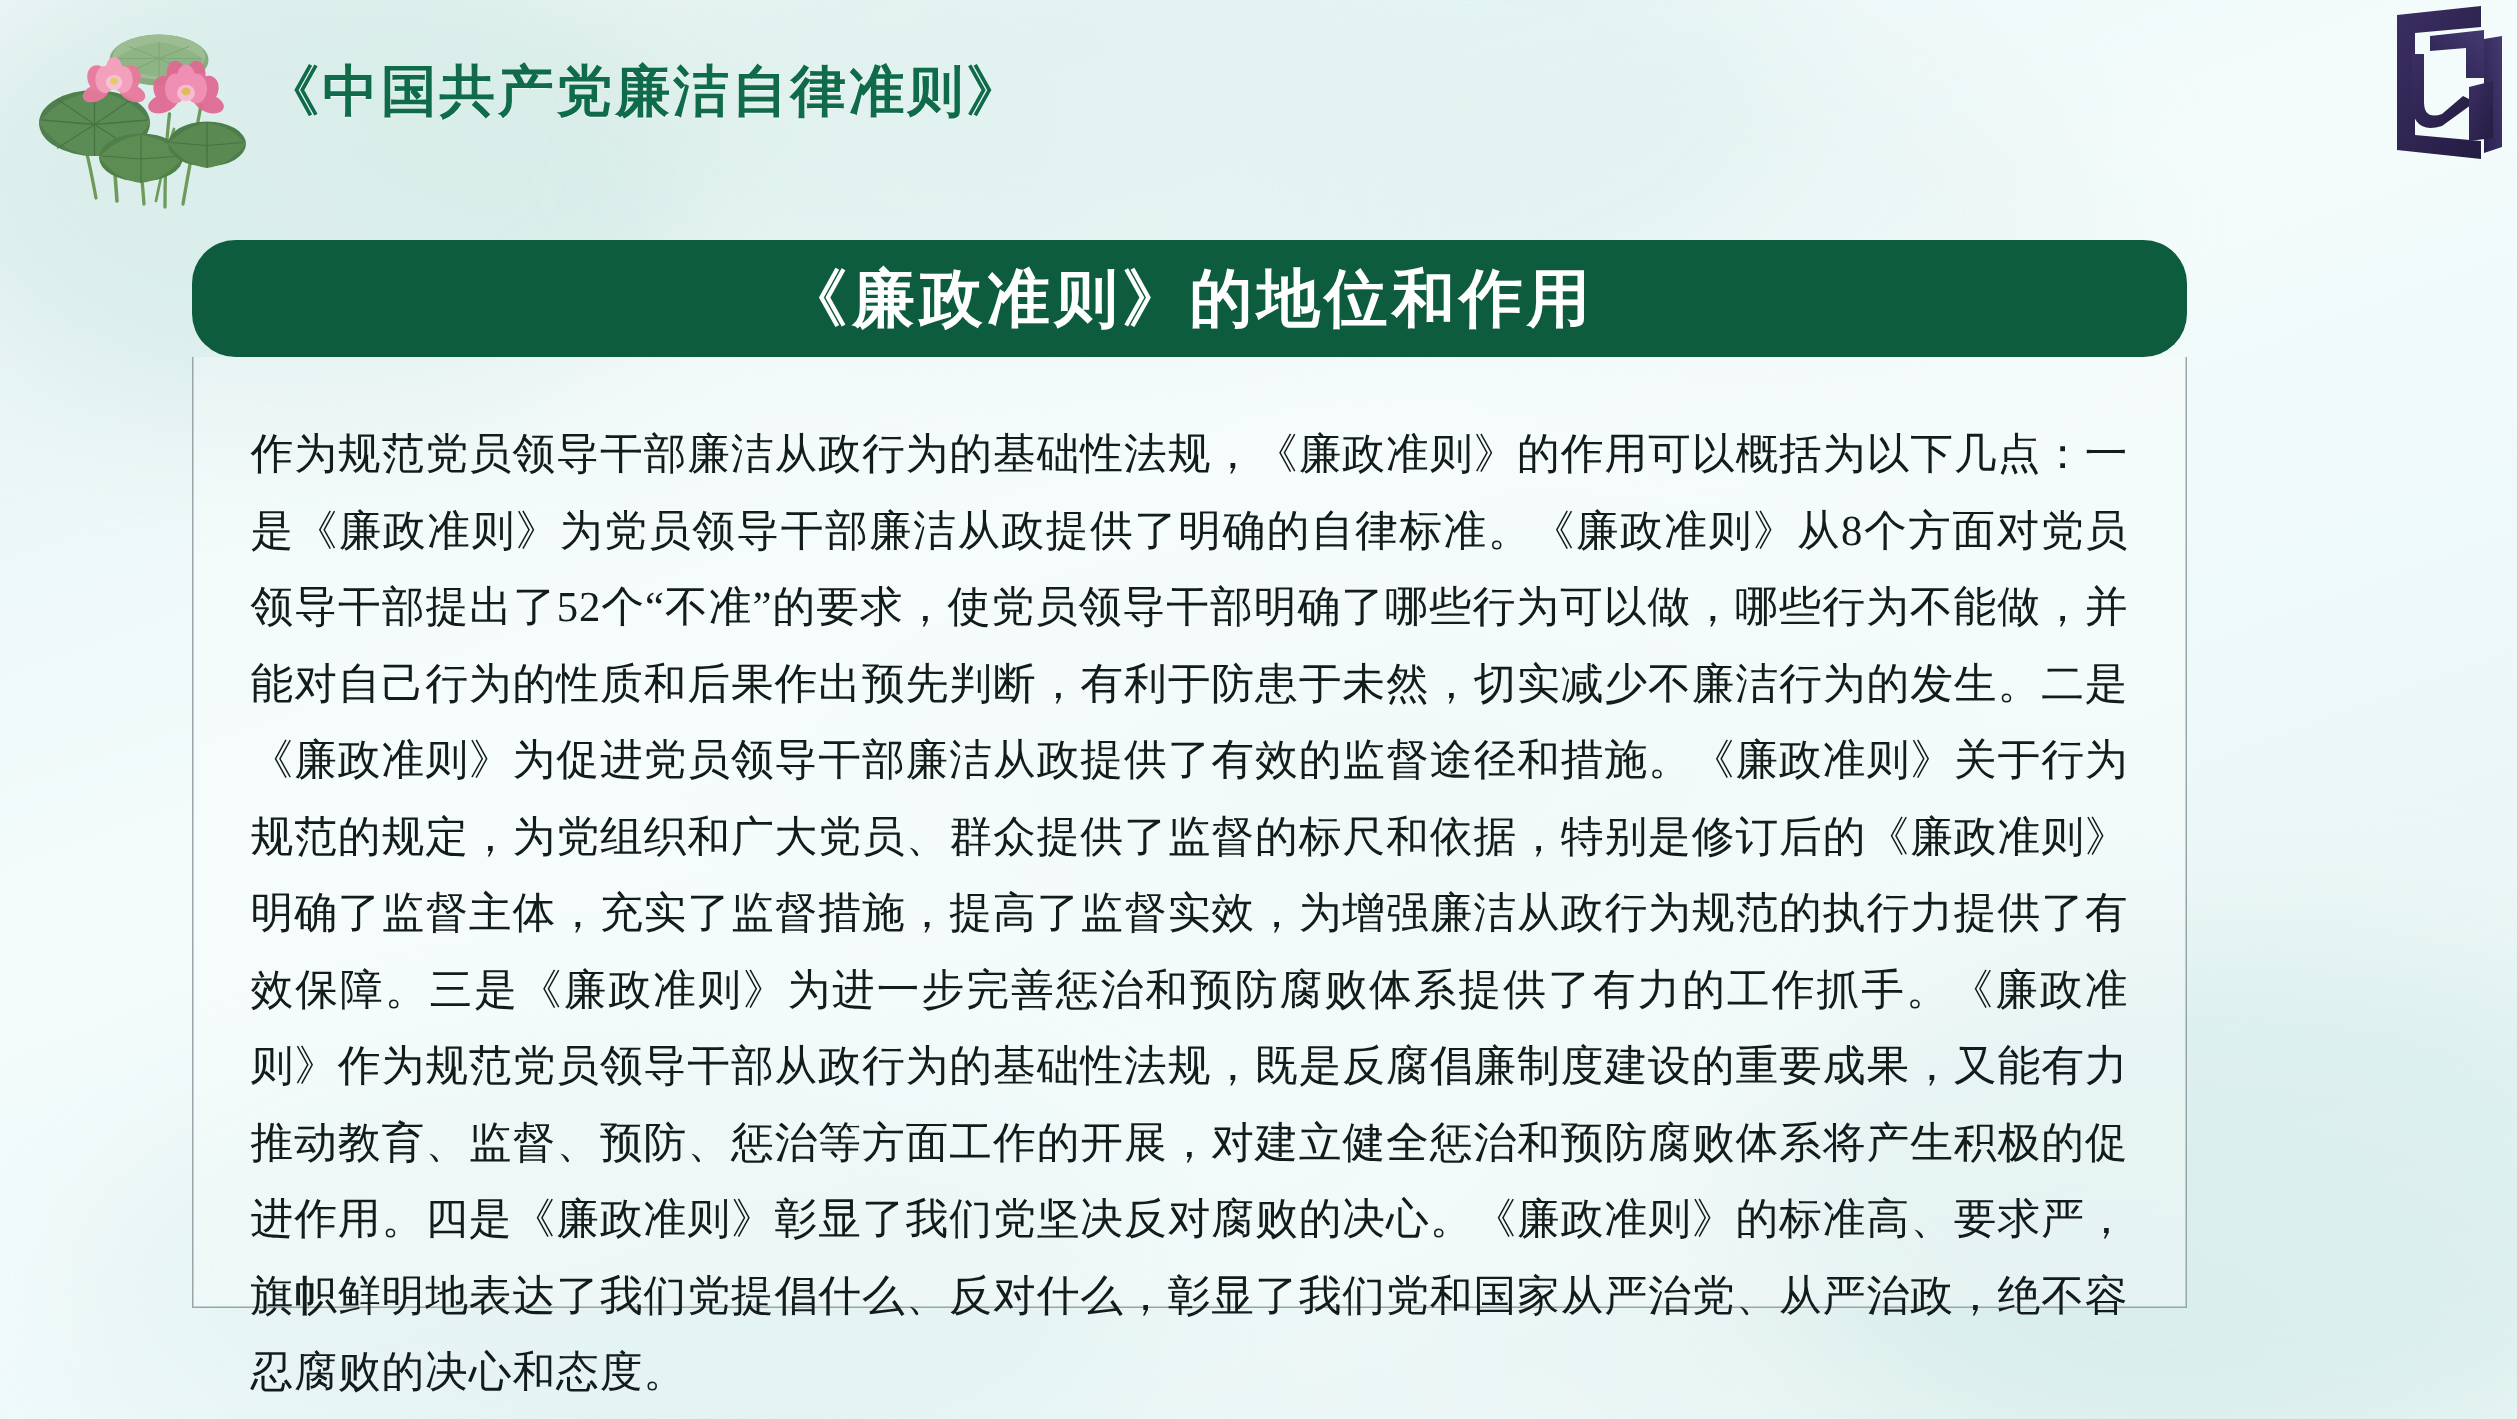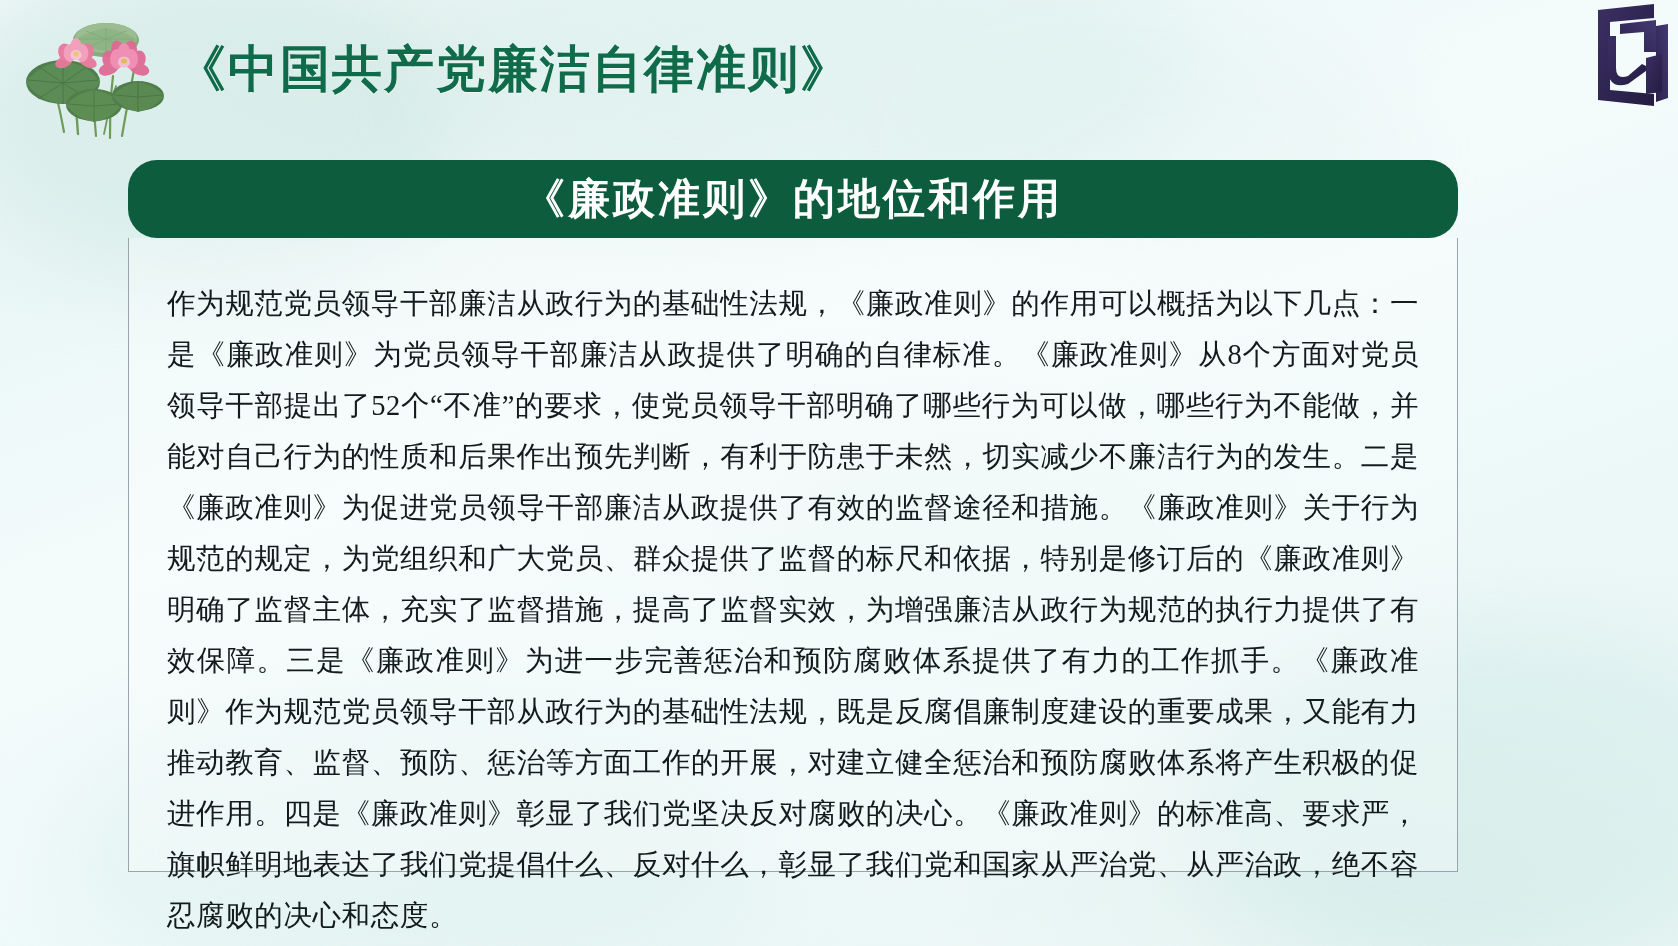--- a/index.html
+++ b/index.html
@@ -53,21 +53,21 @@
     top: 6px;
     width: 148px;
     height: 136px;
   }
 
   .header-title {
     position: absolute;
     left: 176px;
     top: 36px;
     font-family: "Liberation Serif", "DejaVu Serif", serif;
-    font-size: 50px;
+    font-size: 37px;
     font-weight: 700;
     letter-spacing: 2px;
     color: #0f6b4a;
     white-space: nowrap;
     text-shadow: 0 1px 0 rgba(255,255,255,0.6);
   }
 
   .brand-logo {
     position: absolute;
     right: 8px;

